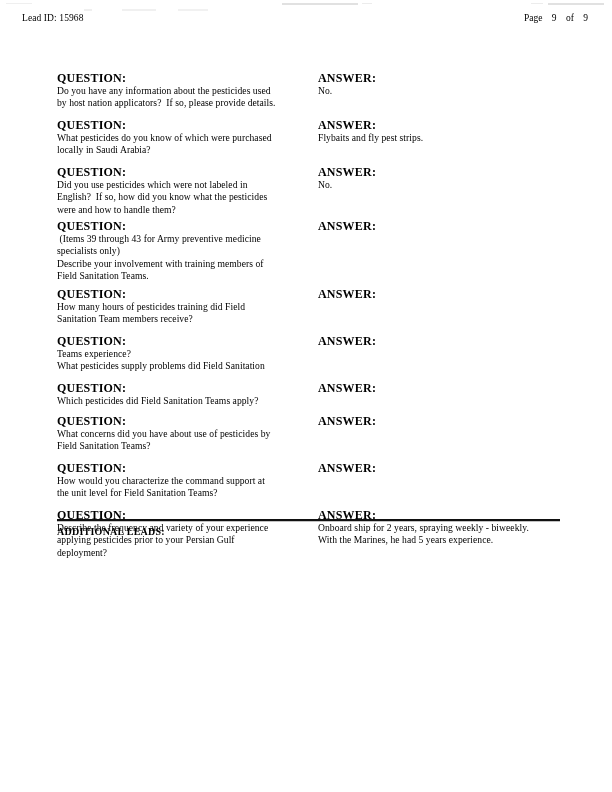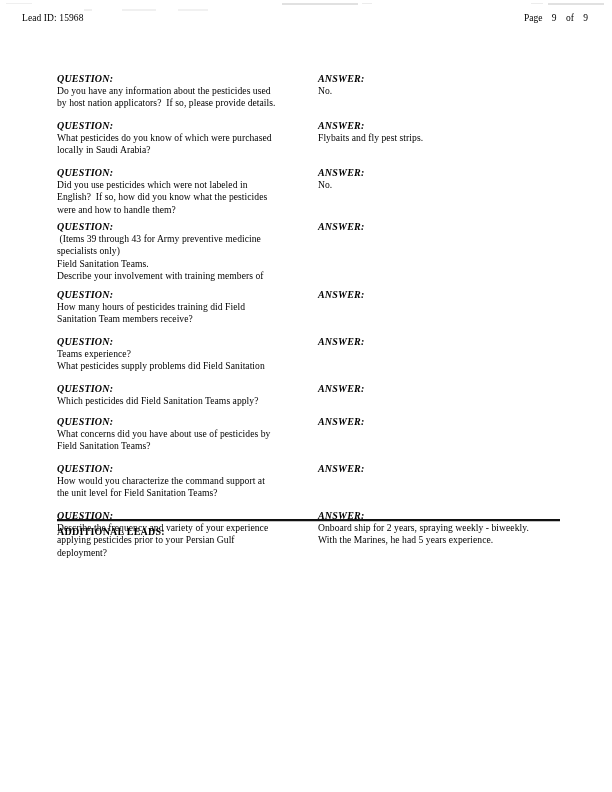--- a/index.html
+++ b/index.html
@@ -80,25 +80,24 @@
     width: 245px;
   }
   .qa-col-answer {
     position: absolute;
     left: 318px;
     top: 0;
     width: 265px;
   }
   .qa-label {
     font-weight: bold;
-    font-size: 10px;
+    font-size: 12px;
     letter-spacing: 0.2px;
     line-height: 13px;
     white-space: nowrap;
-    font-style: italic;
   }
   .qa-text {
     font-size: 9.6px;
     line-height: 12.3px;
     letter-spacing: 0.05px;
   }
   .qa-text .line { display: block; white-space: pre; }
 
   
   .leads-section {
@@ -204,22 +203,22 @@
             <span class="line">No.</span>
           </div>
         </div>
       </div>
       <div class="qa-row" style="position: absolute; left: 0px; top: 148px;">
         <div class="qa-col-question">
           <div class="qa-label">QUESTION:</div>
           <div class="qa-text">
             <span class="line"> (Items 39 through 43 for Army preventive medicine</span>
             <span class="line">specialists only)</span>
+            <span class="line">Describe your involvement with training members of</span>
             <span class="line">Field Sanitation Teams.</span>
-            <span class="line">Describe your involvement with training members of</span>
           </div>
         </div>
         <div class="qa-col-answer">
           <div class="qa-label">ANSWER:</div>
           <div class="qa-text"></div>
         </div>
       </div>
       <div class="qa-row" style="position: absolute; left: 0px; top: 216px;">
         <div class="qa-col-question">
           <div class="qa-label">QUESTION:</div>

